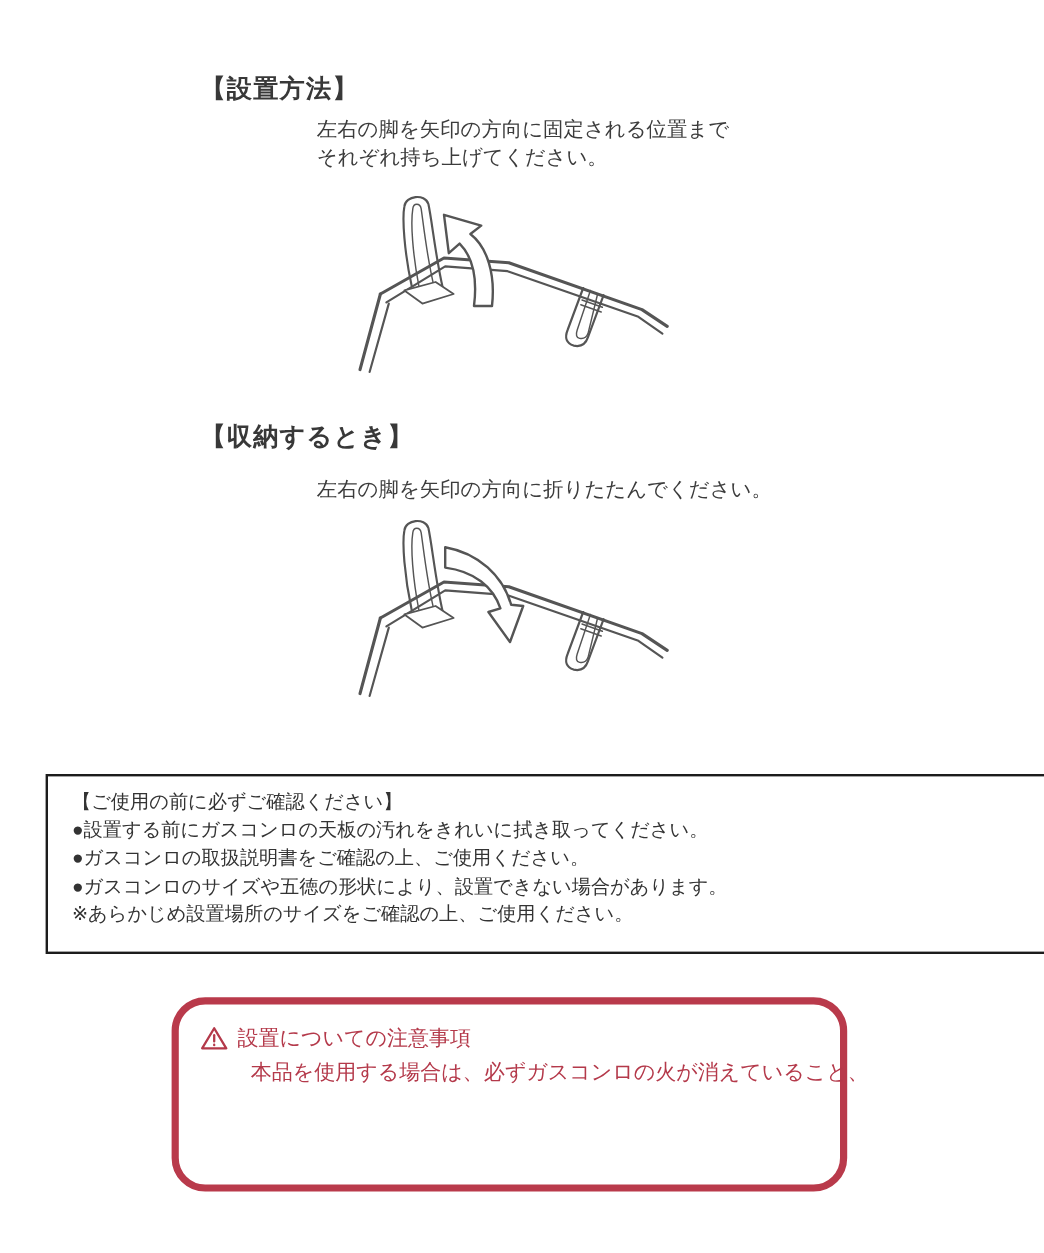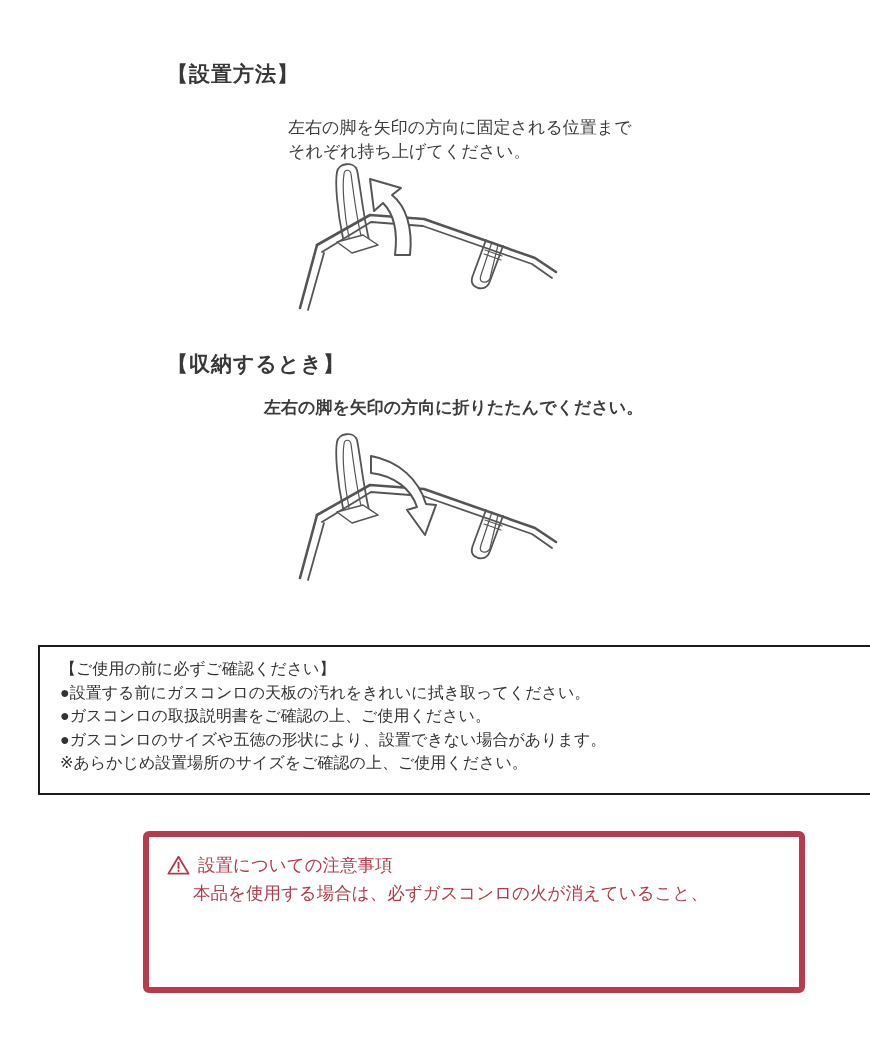--- a/index.html
+++ b/index.html
@@ -56,59 +56,60 @@
   }
   .precautions-box .line {
     font-size: 16px;
     line-height: 23.5px;
     color: #333333;
     white-space: nowrap;
   }
 
   .warning-box {
     left: 143px; top: 831px;
-    width: 662px; height: 162px;
+    width: 563px; height: 162px;
     border: 6px solid #b93a4b;
-    border-radius: 6px;
+    border-radius: 28px;
     box-sizing: border-box;
     padding: 15px 18px 0 18px;
     background: #ffffff;
     color: #b4394a;
+    text-align: right;
   }
   .warning-title-row {
     display: flex;
     align-items: center;
     gap: 8px;
     font-size: 17.5px;
     line-height: 26px;
     white-space: nowrap;
   }
   .warning-body {
-    margin-left: 26px;
+    margin-left: 42px;
     font-size: 17.5px;
     line-height: 31.5px;
     white-space: nowrap;
   }
   .warning-triangle-svg { display: block; }
   .warning-triangle-svg path {
     fill: none;
     stroke: #b4394a;
     stroke-width: 2;
     stroke-linejoin: round;
   }
   .warning-triangle-svg .mark { stroke-linecap: round; }
 </style>
 </head>
 <body>
 
 <div class="page">
 
   <div class="abs section-heading" style="left:125px; top:60px;">【設置方法】</div>
 
-  <div class="abs body-text" style="left:264px; top:116px;margin-left:24px;">
+  <div class="abs body-text" style="left:264px; top:96px;">
     <div>左右の脚を矢印の方向に固定される位置まで</div>
     <div>それぞれ持ち上げてください。</div>
   </div>
 
   <svg class="abs diagram" style="left:293px; top:158px;" width="270" height="170" viewBox="0 0 270 170">
 
     <g>
       <path class="heavy" d="M24,87 L77,57 L131,61 L242,100 L263,114"></path>
       <path class="normal" d="M29,94 L78,64 L130,68 L239,106 L259,120"></path>
       <path class="heavy" d="M24,87 L7,150"></path>
@@ -125,21 +126,21 @@
       <path class="normal" d="M193,82 L180,117 Q176,127 185,130 Q194,132 197,123 L210,88"></path>
       <path class="thin" d="M199,84 L188,117 Q186,123 190,124 Q195,125 197,120 L205,87"></path>
       <path class="thin" d="M192,92 L209,98 M191,96 L208,102"></path>
     </g>
 
     <path class="arrow" d="M117,97 C120,70 113,48 99,37 L108,30 L77,21 L81,53 L90,45 C101,56 105,73 102,97 Z"></path>
   </svg>
 
   <div class="abs section-heading" style="left:125px; top:350px;">【収納するとき】</div>
 
-  <div class="abs body-text" style="left:264px; top:396px;font-weight:bold;">左右の脚を矢印の方向に折りたたんでください。</div>
+  <div class="abs body-text" style="left:264px; top:396px;">左右の脚を矢印の方向に折りたたんでください。</div>
 
   <svg class="abs diagram" style="left:293px; top:428px;" width="270" height="175" viewBox="0 0 270 175">
     <g>
       <path class="heavy" d="M24,87 L77,57 L131,61 L242,100 L263,114"></path>
       <path class="normal" d="M29,94 L78,64 L130,68 L239,106 L259,120"></path>
       <path class="heavy" d="M24,87 L7,150"></path>
       <path class="normal" d="M31,95 L15,152"></path>
     </g>
     <g>
       <path class="normal" d="M50,80 C44,52 42,24 44,14 C45,5 61,3 64,12 C67,26 70,56 76,82"></path>

